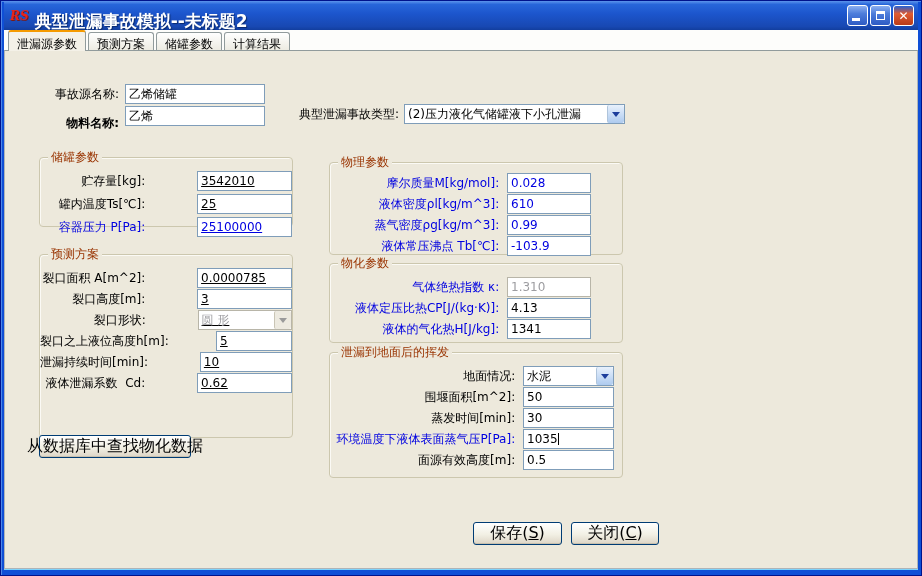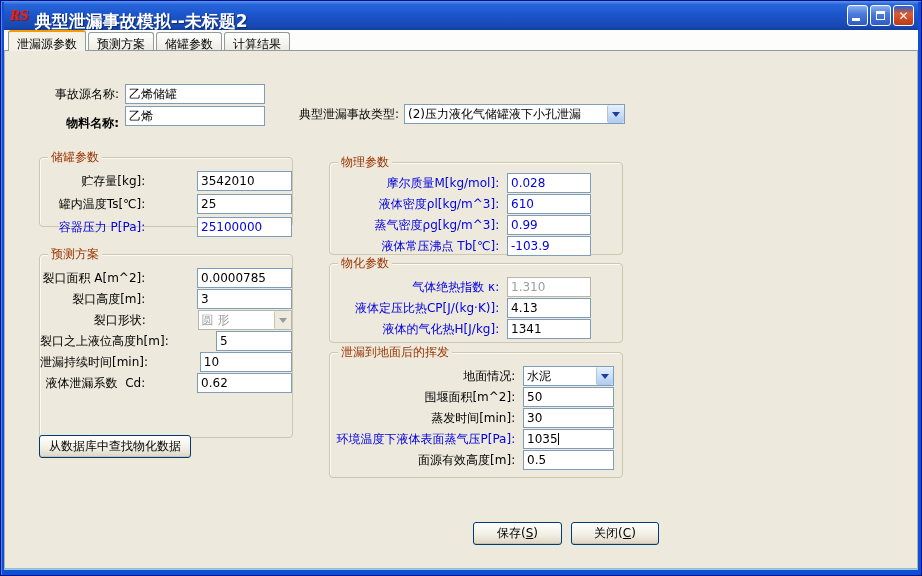--- a/index.html
+++ b/index.html
@@ -79,33 +79,33 @@
   .groupbox{
     position:absolute; border:1px solid #CCC7AE; border-radius:4px;
     box-shadow:inset 1px 1px 0 #FBFAF5;
   }
   .gtitle{
     position:absolute; top:-8px; left:8px; background:#EDE9DC; padding:0 3px;
     font-size:12px; color:#993300; line-height:14px; white-space:nowrap;
   }
   .frow{ display:flex; align-items:flex-start; }
   .g-left .flabel{ width:132px; }
-  .g-left .tbox, .g-left .combo{ width:110px; }
+  .g-left .tbox, .g-left .combo{ width:110px;text-decoration:underline; }
   .g-left .frow{ margin-bottom:1px;gap:44px; }
   .g-tank .frow{ margin-bottom:3px; }
   .g-right .flabel{ width:177px; }
   .g-right .tbox, .g-right .combo{ width:84px; }
   .g-right .frow{ margin-bottom:1px; }
   .g-evap .flabel{ width:193px; }
   .g-evap .tbox, .g-evap .combo{ width:91px; }
   .gbody{ position:absolute; left:0; top:0; right:0; padding-top:13px; }
   .xpbtn{
     position:absolute; height:23px; border:1px solid #003C74; border-radius:3px;
     background:linear-gradient(180deg,#FFFFFF 0%,#F2F0E4 55%,#DDD5C6 100%);
-    font-size:12px; color:#000; display:flex; align-items:center; justify-content:center;
+    font-size:16px; color:#000; display:flex; align-items:center; justify-content:center;
     white-space:nowrap; box-shadow:inset 0 -1px 0 #C8C0AE;
   }
   .u{ text-decoration:underline; }
   .caret{ display:inline-block; width:1px; height:12px; background:#000; vertical-align:-2px; }
   .abs{ position:absolute; }
 </style>
 </head>
 <body>
 
 <div class="window">

